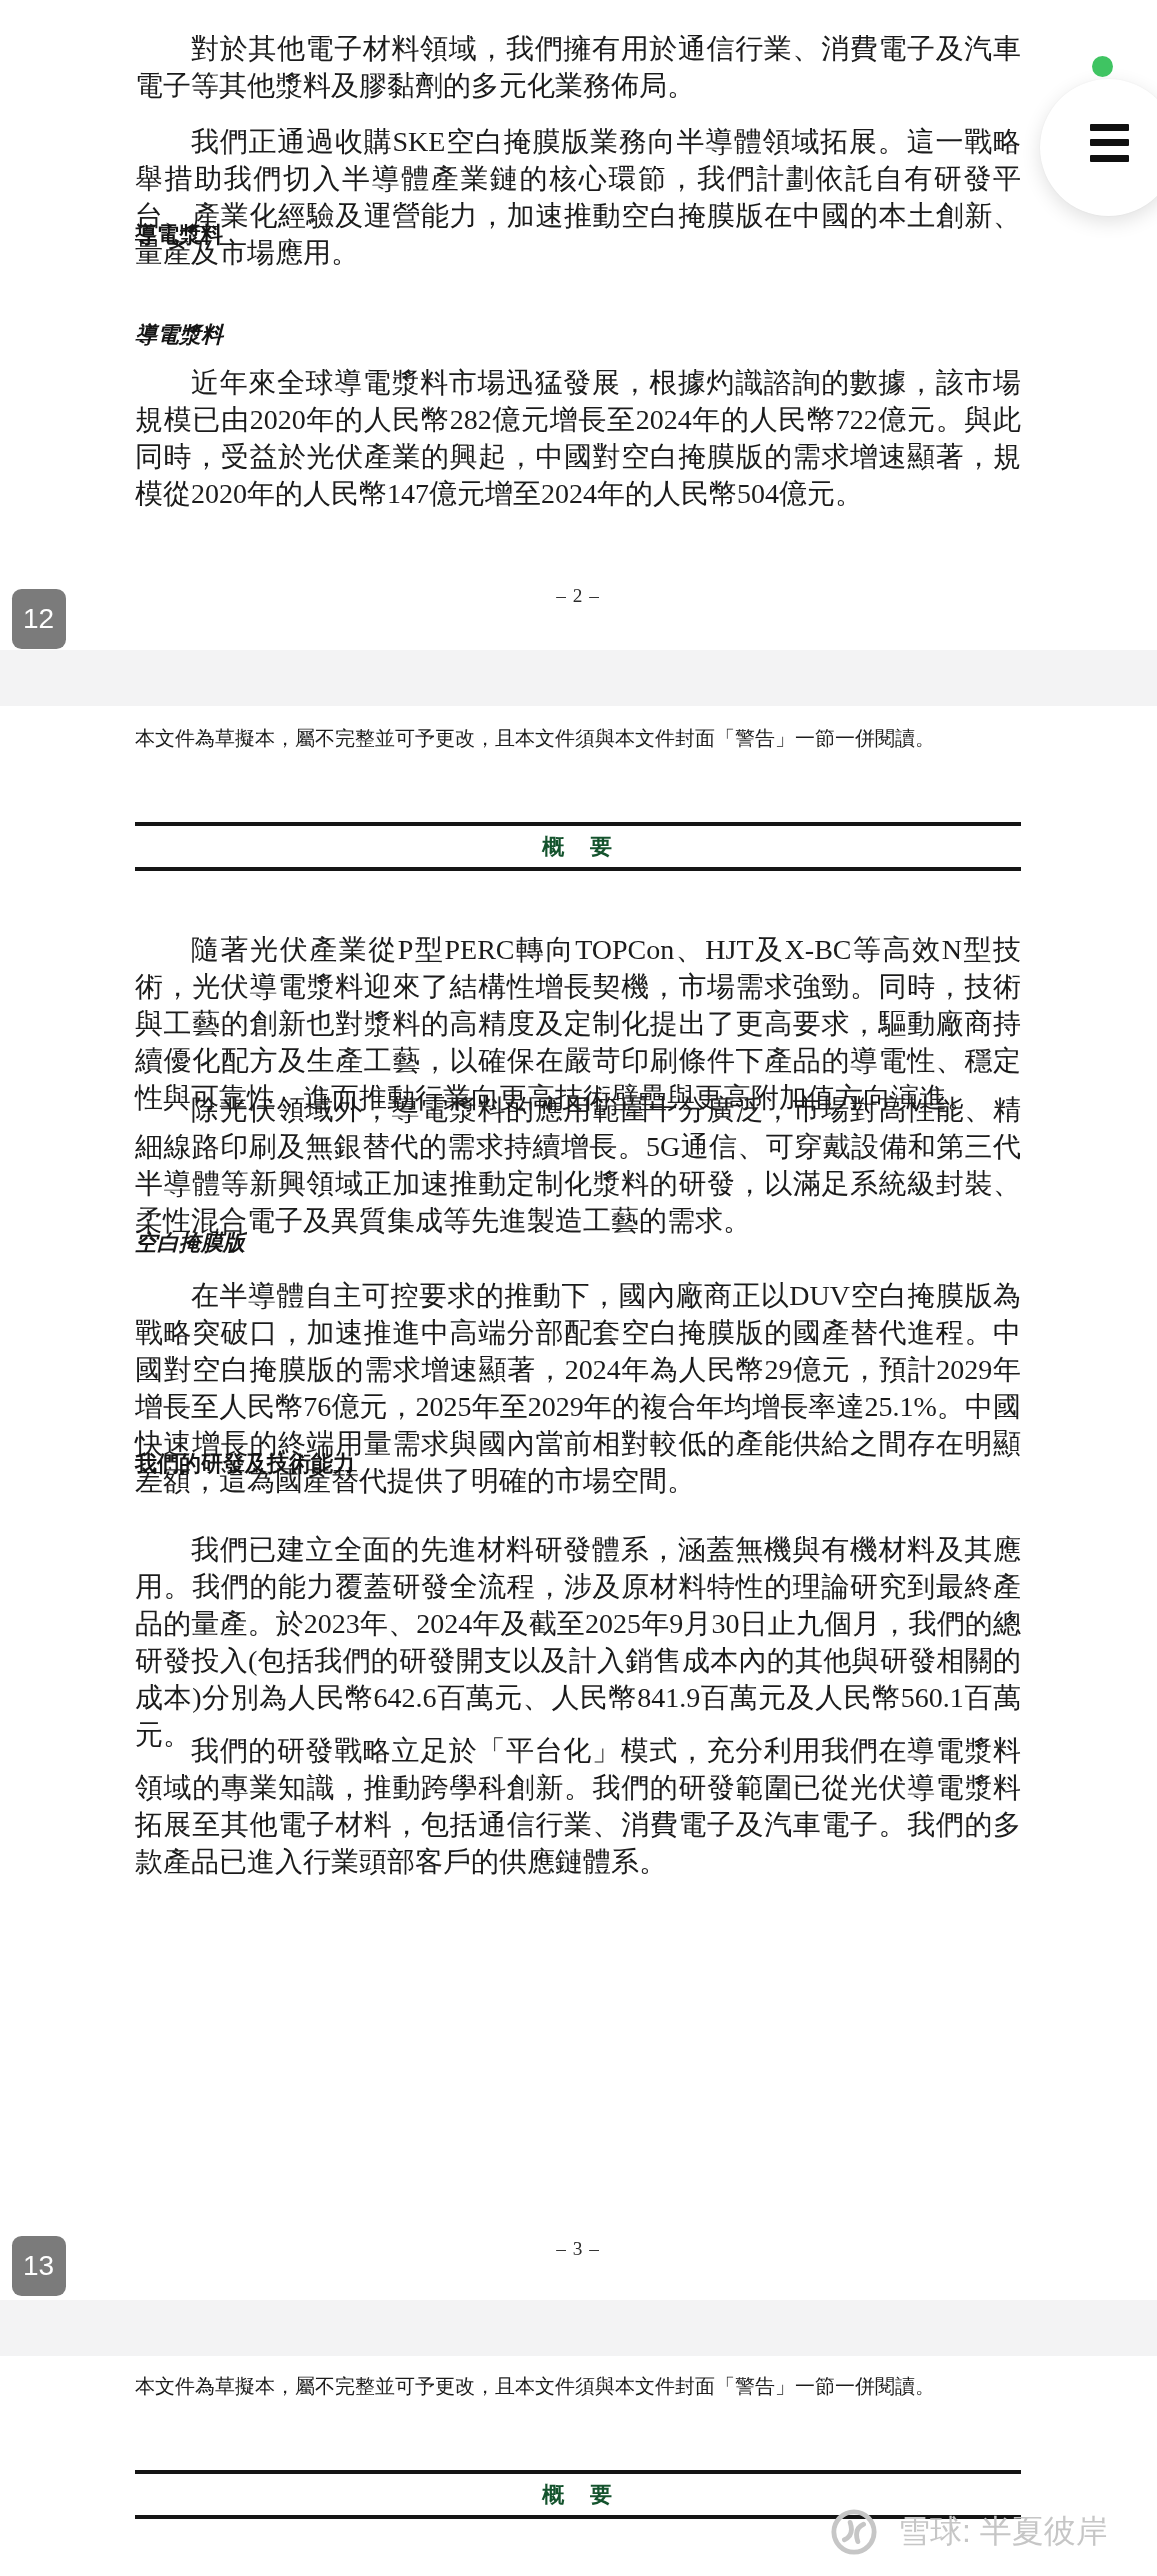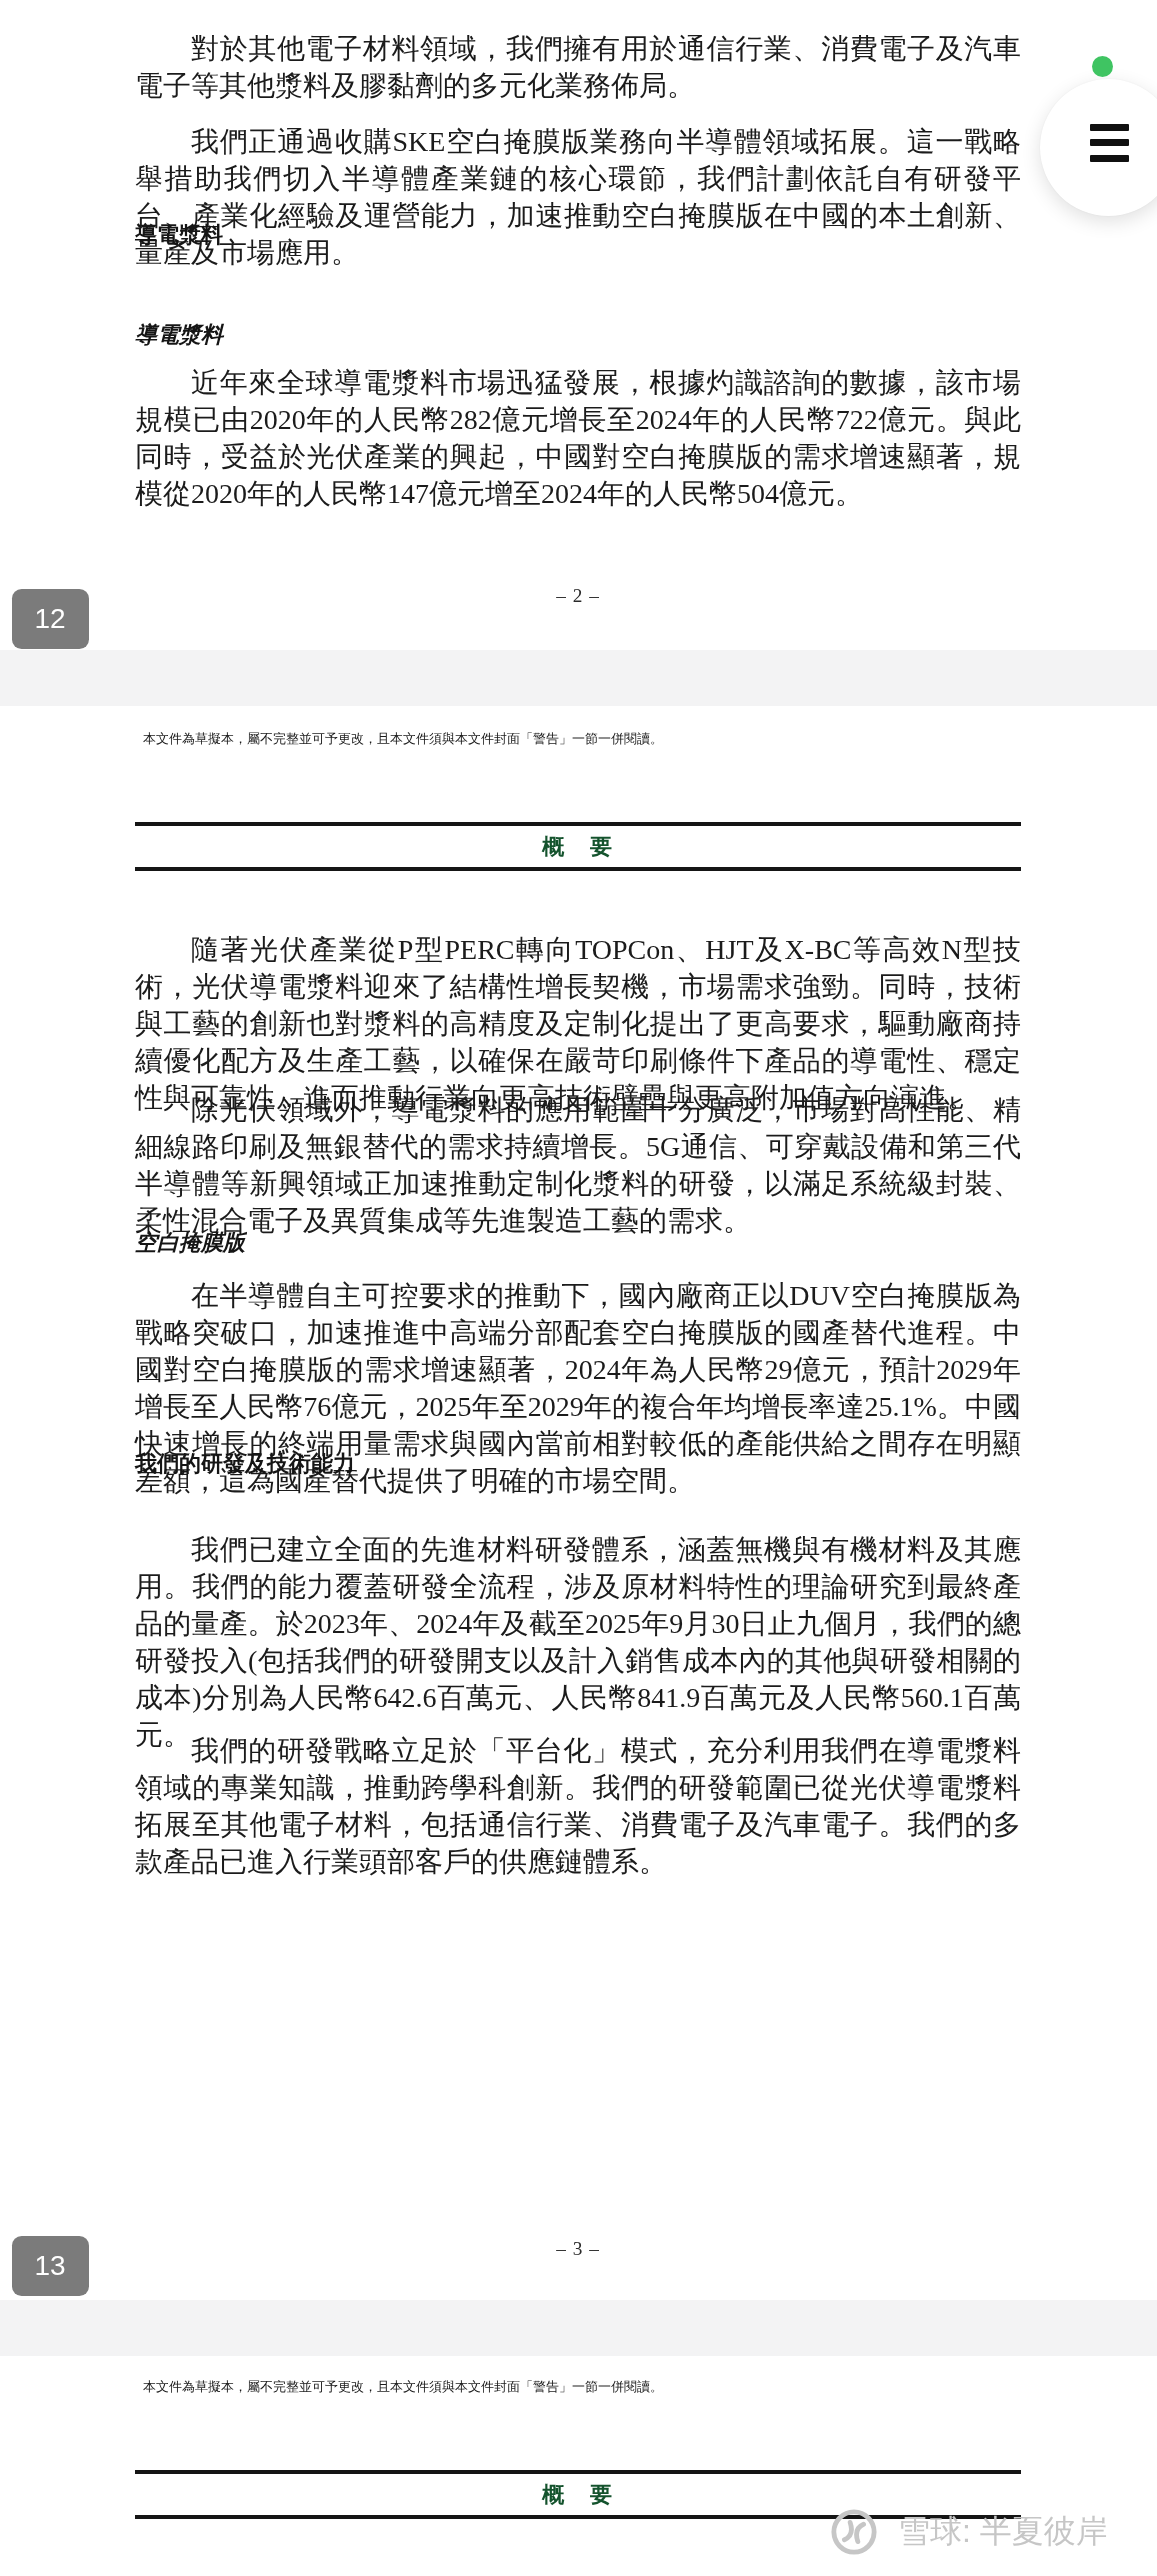--- a/index.html
+++ b/index.html
@@ -18,32 +18,32 @@
   .heading{
     position:absolute;left:135px;width:886px;
     font-size:22px;font-weight:bold;color:#151515;
   }
   .heading.italic{font-style:italic;margin-top:40px;}
   .page-footer{
     position:absolute;left:135px;width:886px;text-align:center;
     font-size:19.3px;color:#2a2a2a;letter-spacing:1px;
   }
   .page-badge{
-    position:absolute;left:11.6px;width:77px;height:60px;
+    position:absolute;left:11.6px;width:54px;height:60px;
     background:#7b7b7b;border-radius:9.6px;
     color:#ffffff;text-align:center;
     font-family:"Liberation Sans","DejaVu Sans",sans-serif;
     font-size:28px;line-height:60px;
   }
   .separator-band{
     position:absolute;left:0;width:1158px;height:56px;background:#f3f3f4;
   }
   .disclaimer{
-    position:absolute;left:143px;width:886px;
-    font-size:13px;line-height:23px;color:#1b1b1b;
+    position:absolute;left:135px;width:886px;
+    font-size:20px;line-height:23px;color:#1b1b1b;
   }
   .summary-box{
     position:absolute;left:135px;width:886px;
     border-top:4.8px solid #151515;border-bottom:4.8px solid #151515;
     height:41px;line-height:41px;text-align:center;
     font-size:22px;font-weight:bold;color:#14532d;letter-spacing:1.9px;
   }
   .menu-button{
     position:absolute;left:1040px;top:79px;width:137px;height:137px;
     background:#ffffff;border-radius:50%;

